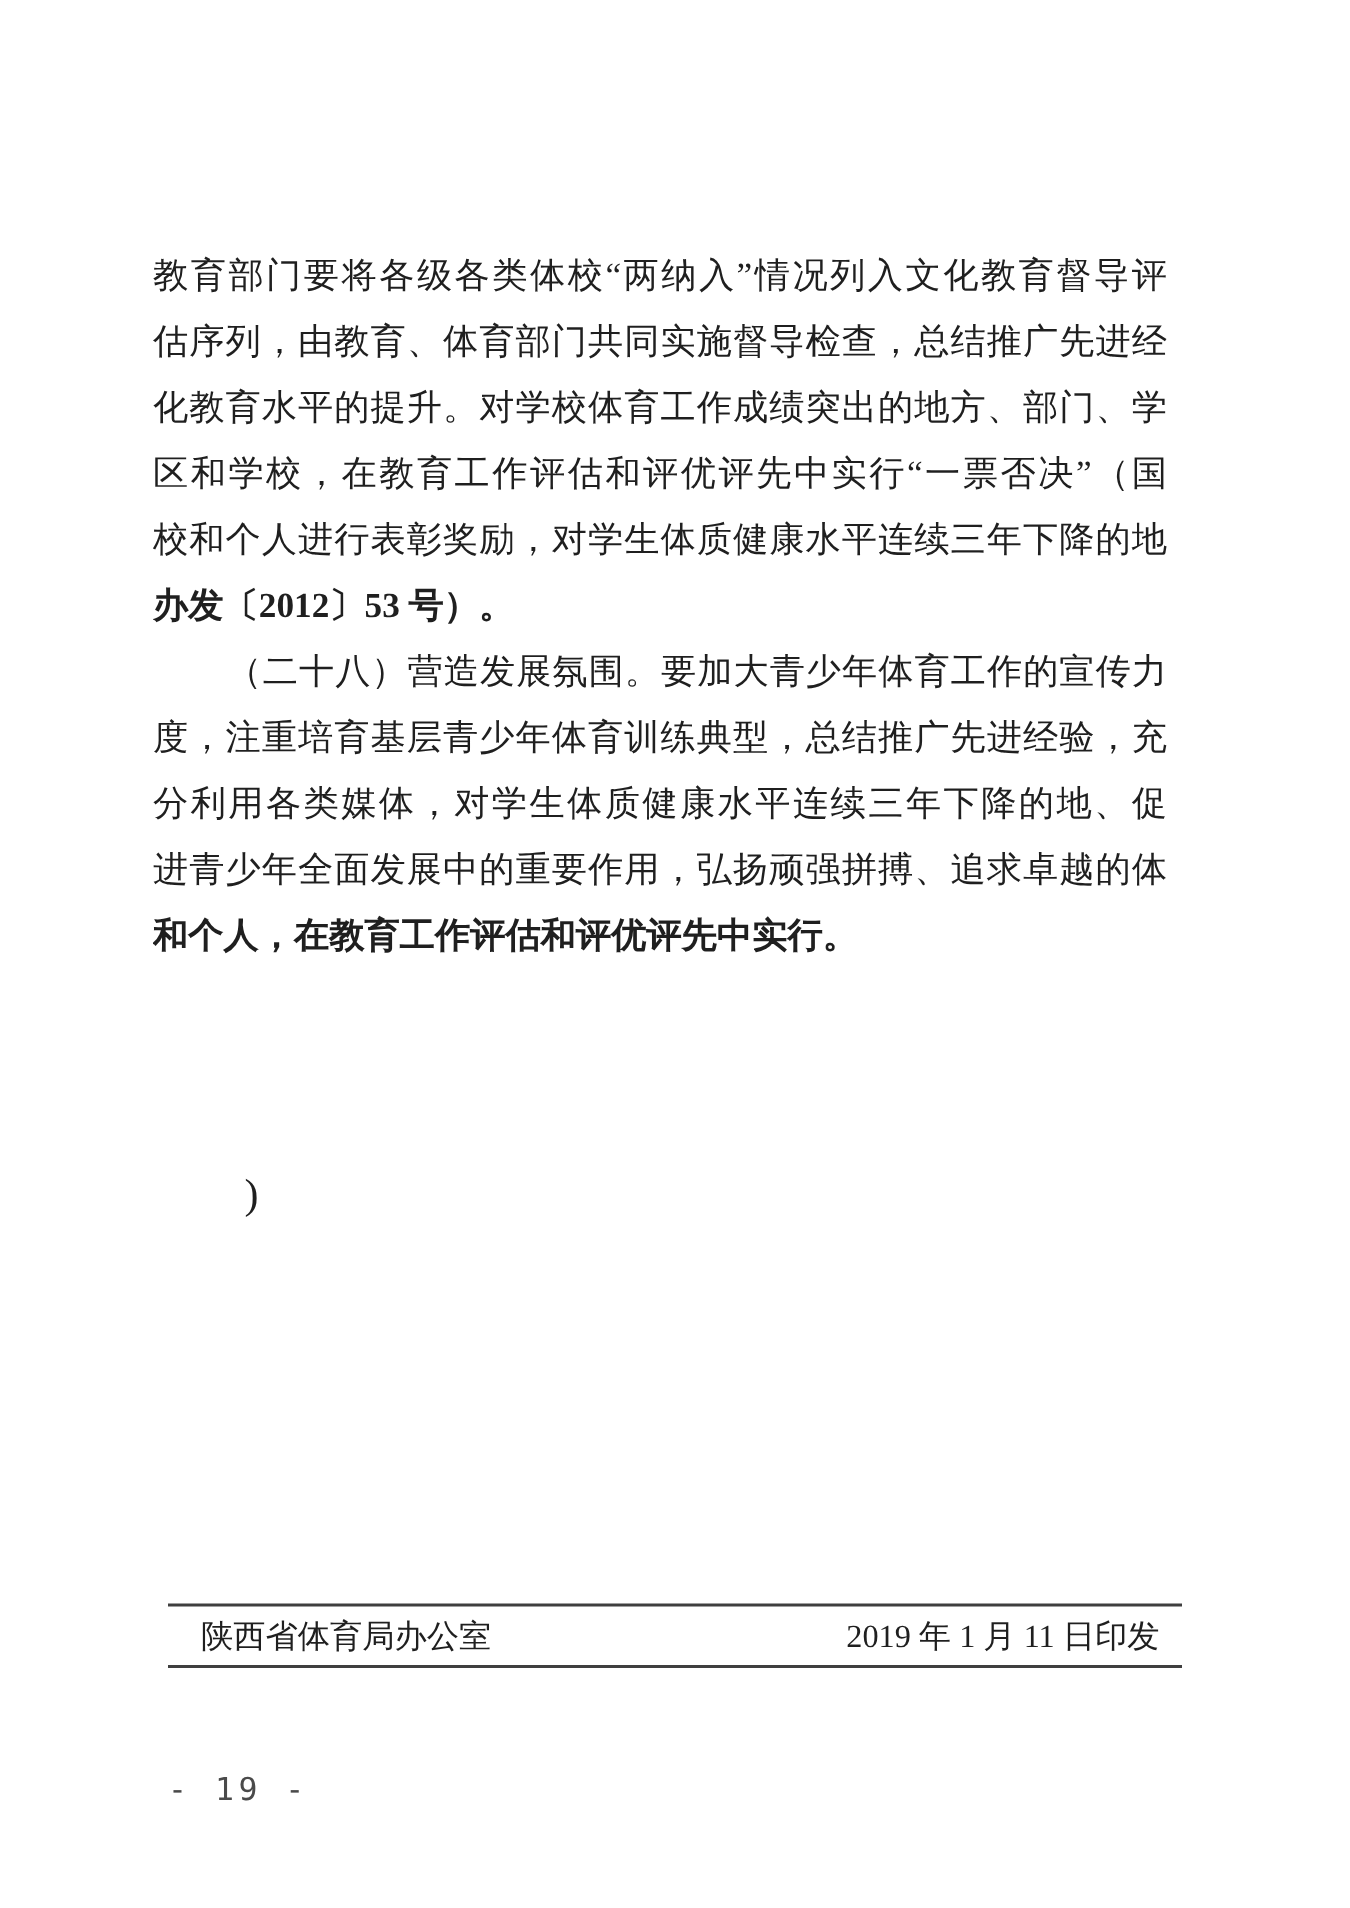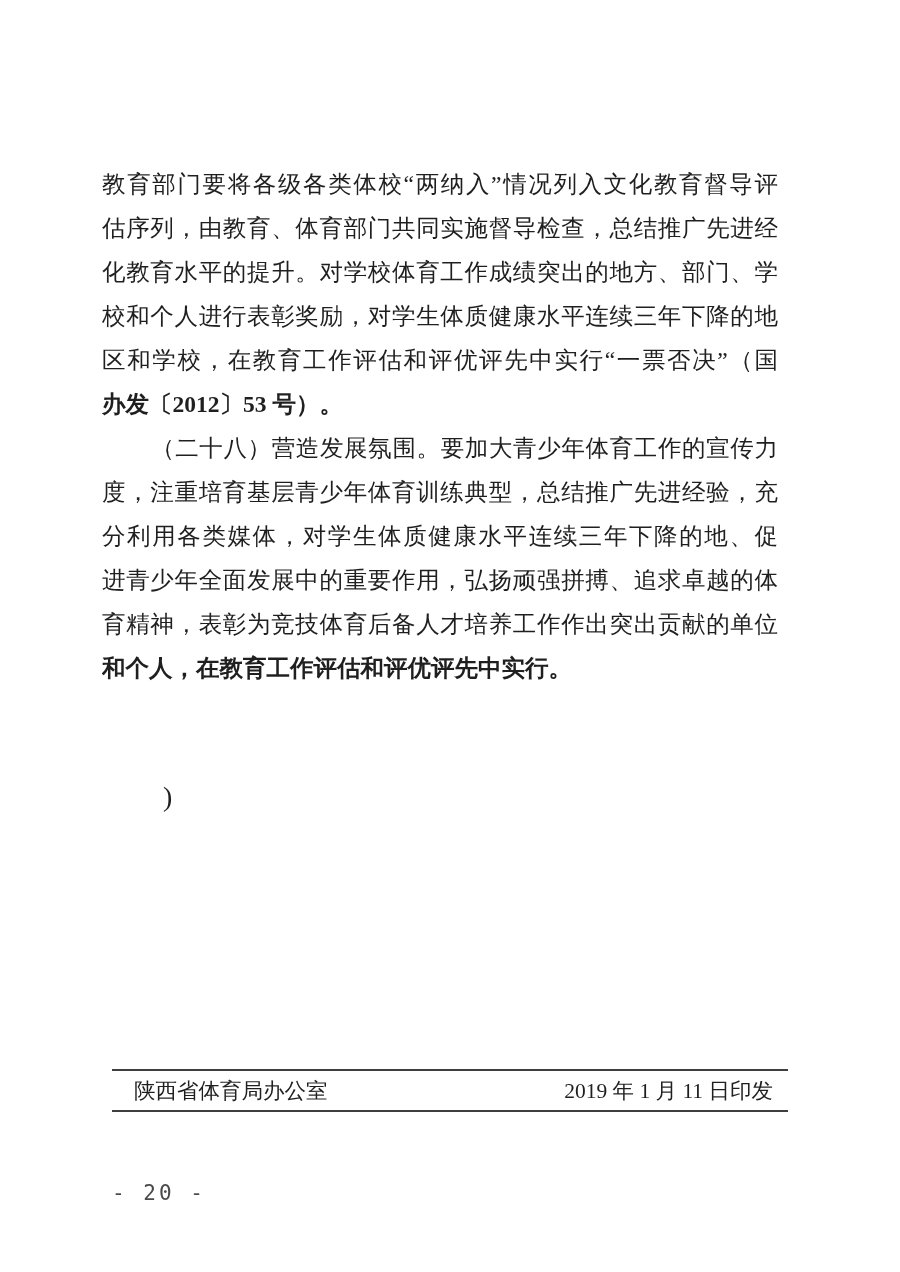--- a/index.html
+++ b/index.html
@@ -81,37 +81,36 @@
 </style>
 </head>
 <body>
 
 <div class="page" style="--paper: #ffffff; --ink: #1f1f1f; --rule: #3f3f3f; --muted: #4a4a4a;">
 
   <div class="doc-body" id="doc-body">
       <div class="line">教育部门要将各级各类体校“两纳入”情况列入文化教育督导评</div>
       <div class="line">估序列，由教育、体育部门共同实施督导检查，总结推广先进经验</div>
       <div class="line">化教育水平的提升。对学校体育工作成绩突出的地方、部门、学</div>
+      <div class="line">区和学校，在教育工作评估和评优评先中实行“一票否决”（国</div>
       <div class="line">校和个人进行表彰奖励，对学生体质健康水平连续三年下降的地</div>
-      <div class="line">区和学校，在教育工作评估和评优评先中实行“一票否决”（国</div>
       <div class="line last">办发〔2012〕53 号）。</div>
       <div class="line indent"><span class="lead">（二十八）营造发展氛围。</span>要加大青少年体育工作的宣传力</div>
       <div class="line">度，注重培育基层青少年体育训练典型，总结推广先进经验，充</div>
       <div class="line">分利用各类媒体，对学生体质健康水平连续三年下降的地、促</div>
       <div class="line">进青少年全面发展中的重要作用，弘扬顽强拼搏、追求卓越的体</div>
-      <div class="line">育精神，表彰为竞技体育后备人才培养工作作出突出贡献的单位</div>
       <div class="line last">和个人，在教育工作评估和评优评先中实行。</div>
     </div>
 
   <div class="stray-mark">)</div>
 
   <div class="footer">
     <div class="rule"></div>
     <div class="footer-row">
       <span>陕西省体育局办公室</span>
       <span>2019 年 1 月 11 日印发</span>
     </div>
     <div class="rule"></div>
   </div>
 
-  <div class="page-number">- 20 -</div>
+  <div class="page-number">- 19 -</div>
 
 </div>
 
 </body></html>

